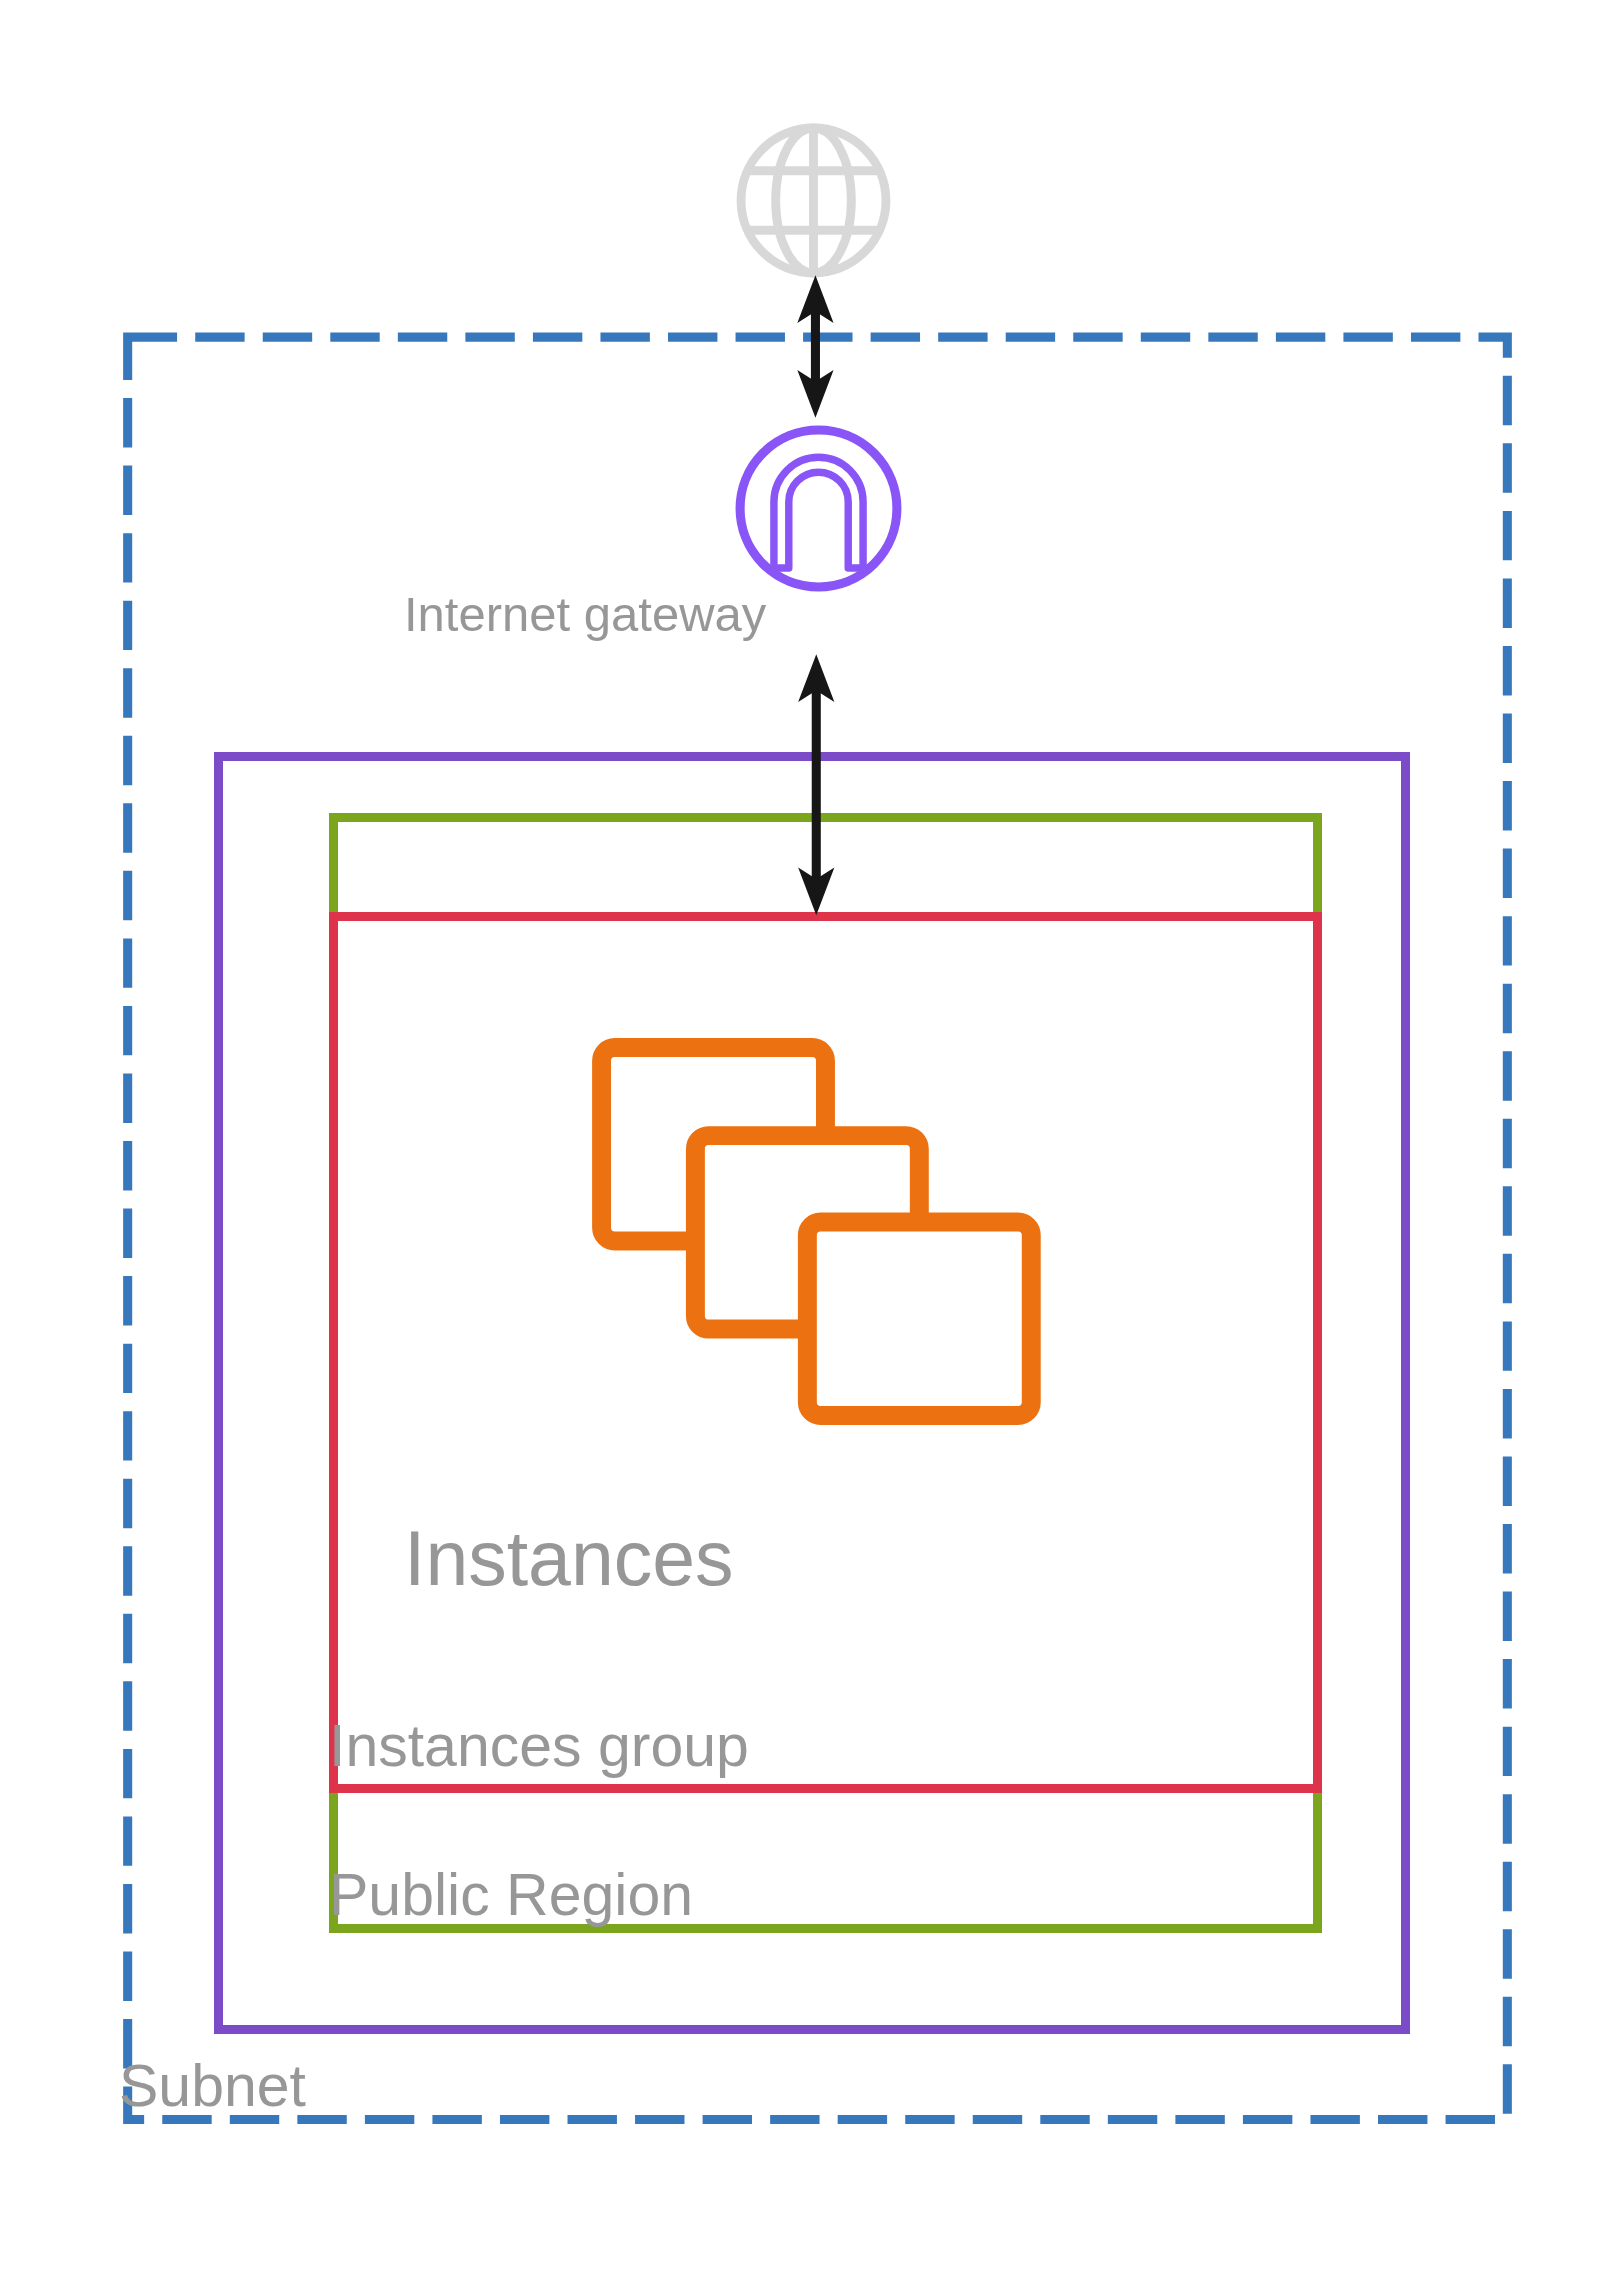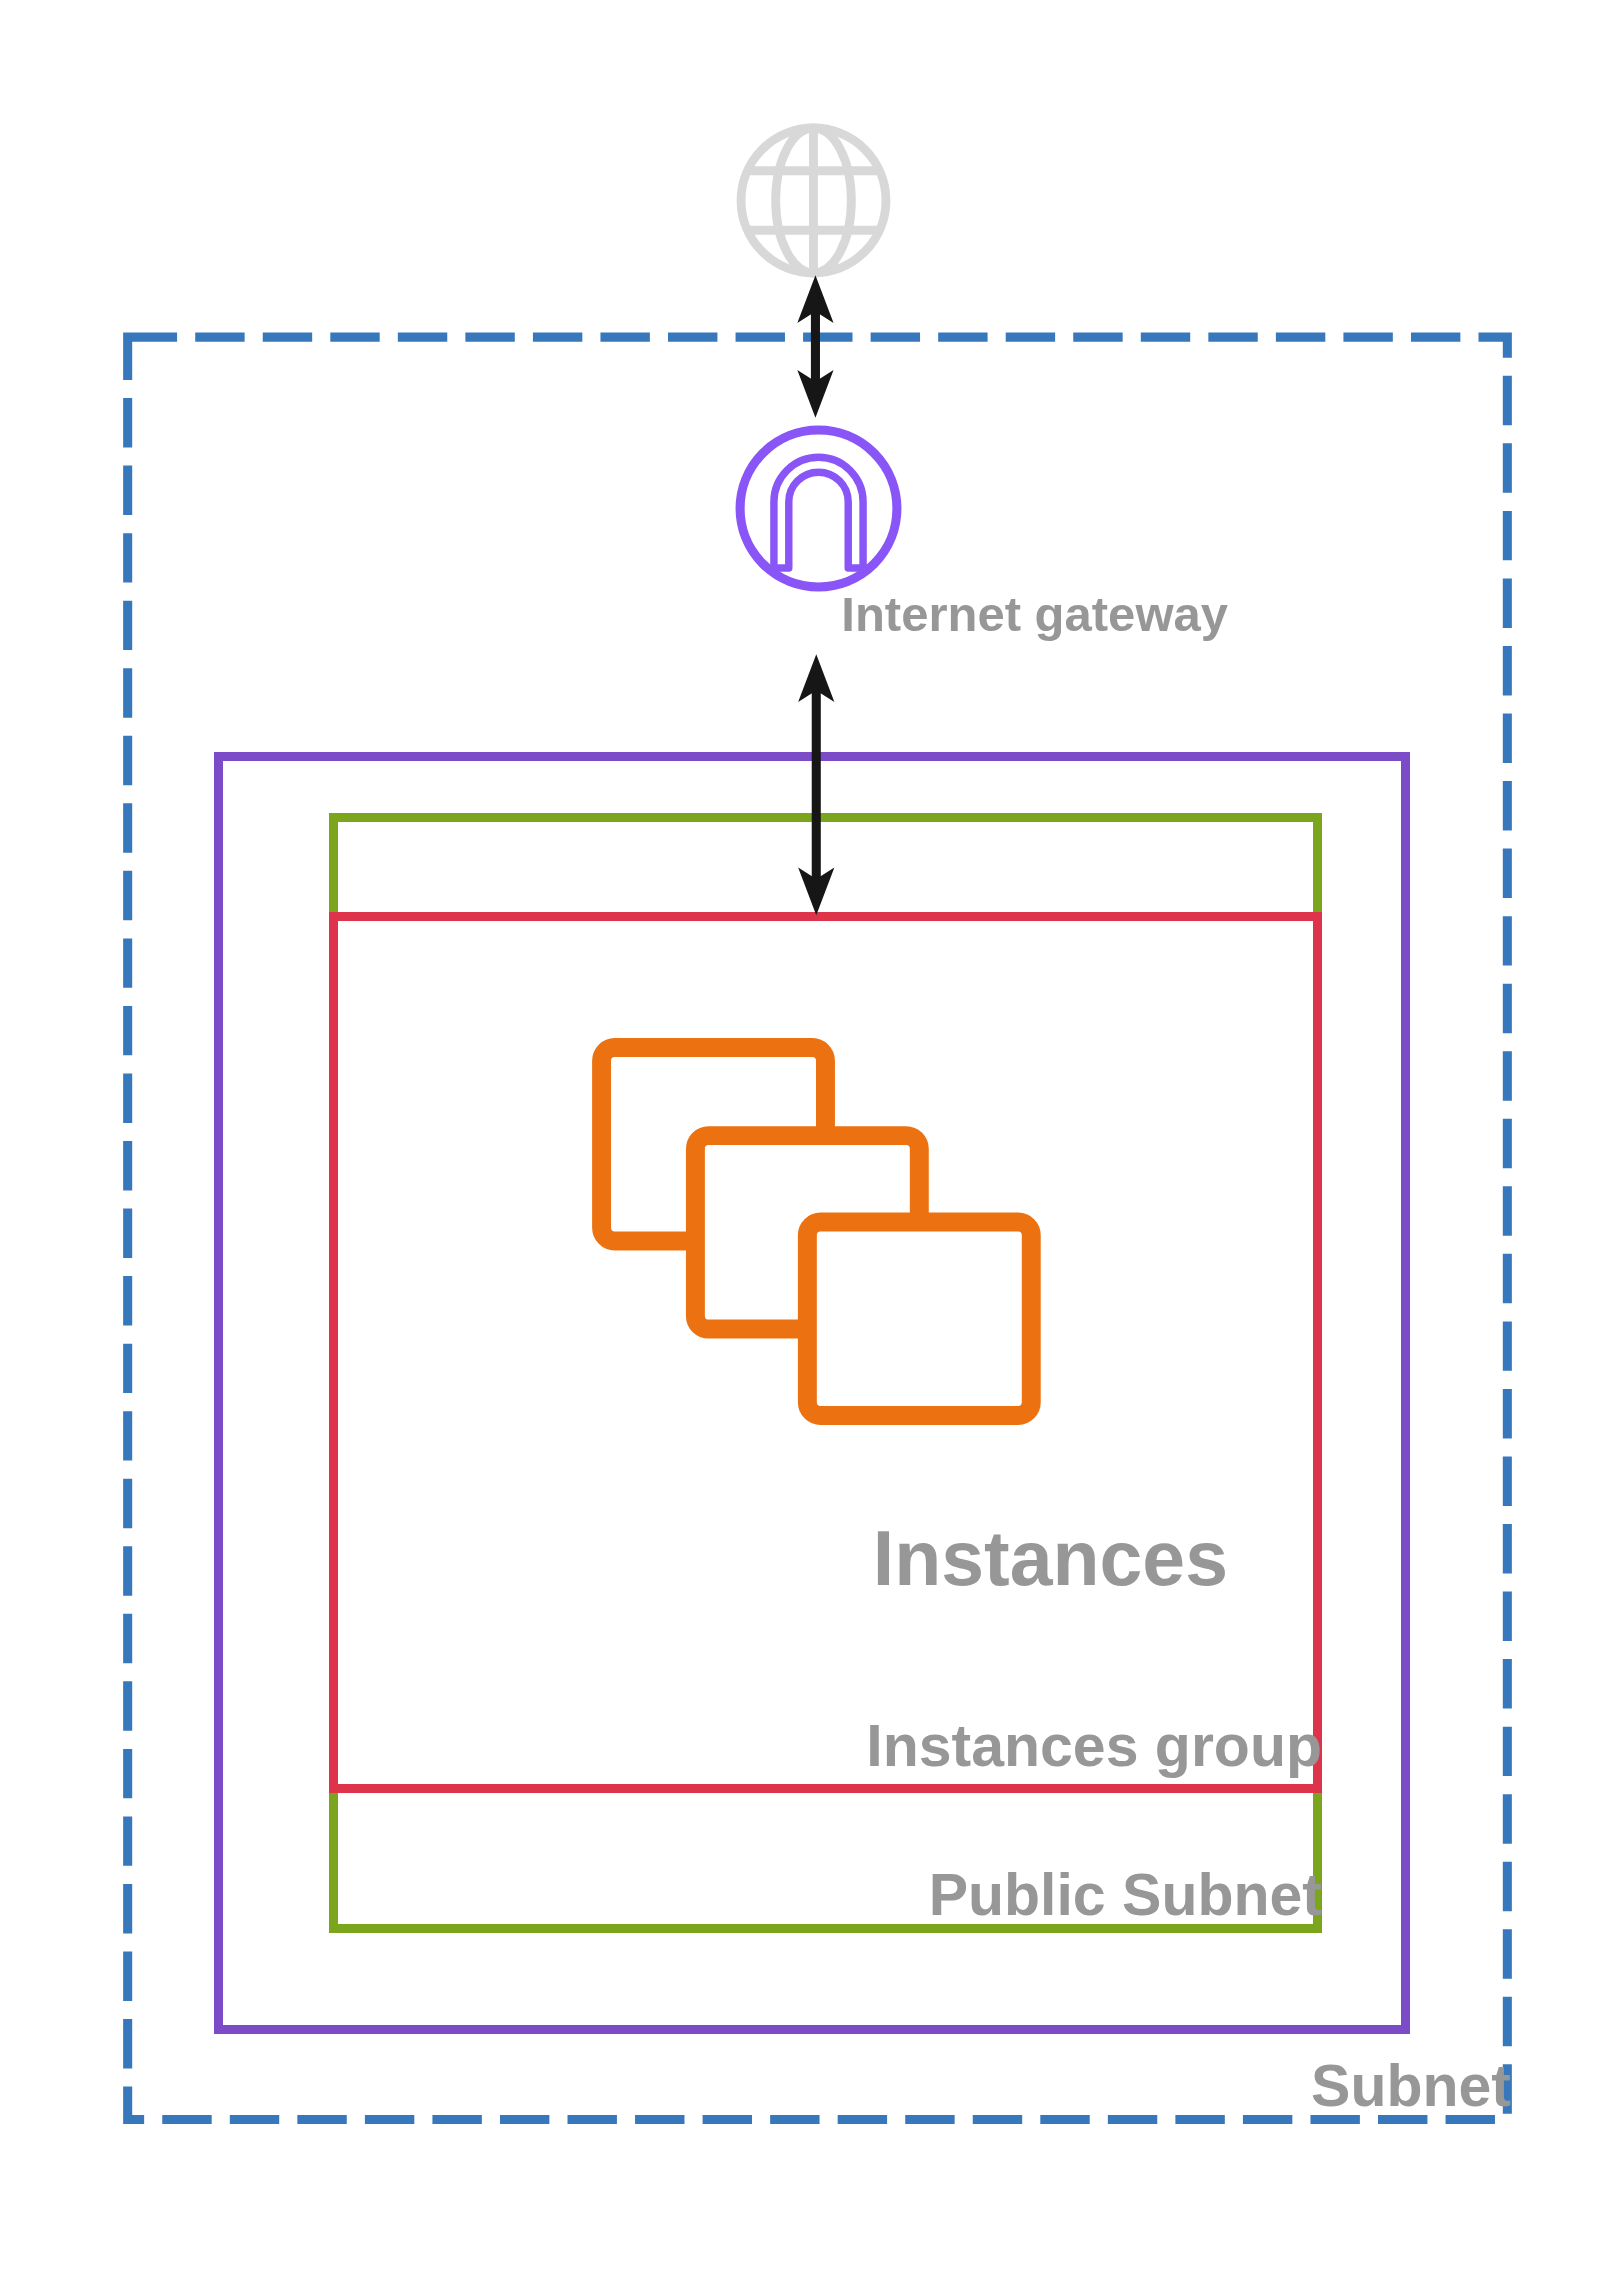--- a/index.html
+++ b/index.html
@@ -24,22 +24,22 @@
   .globe-line {fill:none;stroke:var(--globe_gray);stroke-width:11;}
   .gw-svg     {left:731px;top:421px;width:175px;height:175px;}
   .gw-circle  {fill:none;stroke:var(--gateway_purple);stroke-width:11;}
   .gw-arch    {fill:#fff;stroke:var(--gateway_purple);stroke-width:9;stroke-linejoin:round;}
   .inst-svg   {left:590px;top:1036px;width:466px;height:405px;}
   .inst-sq    {fill:#fff;stroke:var(--instances_orange);stroke-width:23;}
   .arrow-line {stroke:var(--arrow_black);stroke-width:11;}
   .arrow-head {fill:var(--arrow_black);stroke:none;}
   
   .lbl{
-    position:absolute;color:var(--label_gray);font-weight:700;
-    text-align:right;line-height:1;white-space:nowrap;
+    position:absolute;color:var(--label_gray);font-weight:400;
+    text-align:left;line-height:1;white-space:nowrap;
   }
   .lbl-gateway  {left:404px;top:590px; width:824px;font-size:49px;}
   .lbl-instances{left:404px;top:1520px;width:824px;font-size:77px;}
   .lbl-secgroup {left:329px;top:1717px;width:993px;font-size:59px;}
   .lbl-subnet   {left:329px;top:1866px;width:993px;font-size:59px;}
   .lbl-vpc      {left:214px;top:1970px;width:1196px;font-size:56px;}
   .lbl-region   {left:119px;top:2057px;width:1392px;font-size:59px;}
   .z1{z-index:1}.z2{z-index:2}.z3{z-index:3}.z4{z-index:4}
 </style>
 </head>
@@ -83,17 +83,17 @@
     <g>
       <line class="arrow-line" x1="991" y1="832" x2="991" y2="1072"></line>
       <path class="arrow-head" d="M991,794 L969,852 L991,838 L1013,852 Z"></path>
       <path class="arrow-head" d="M991,1111 L969,1053 L991,1067 L1013,1053 Z"></path>
     </g>
   </svg>
 
   <div class="lbl lbl-gateway z3">Internet gateway</div>
   <div class="lbl lbl-instances z3">Instances</div>
   <div class="lbl lbl-secgroup z3">Instances group</div>
-  <div class="lbl lbl-subnet z3">Public Subnet</div>
+  <div class="lbl lbl-subnet z3">Public Region</div>
   <div class="lbl lbl-region z3">Subnet</div>
 
 </div>
 
 
 </body></html>

